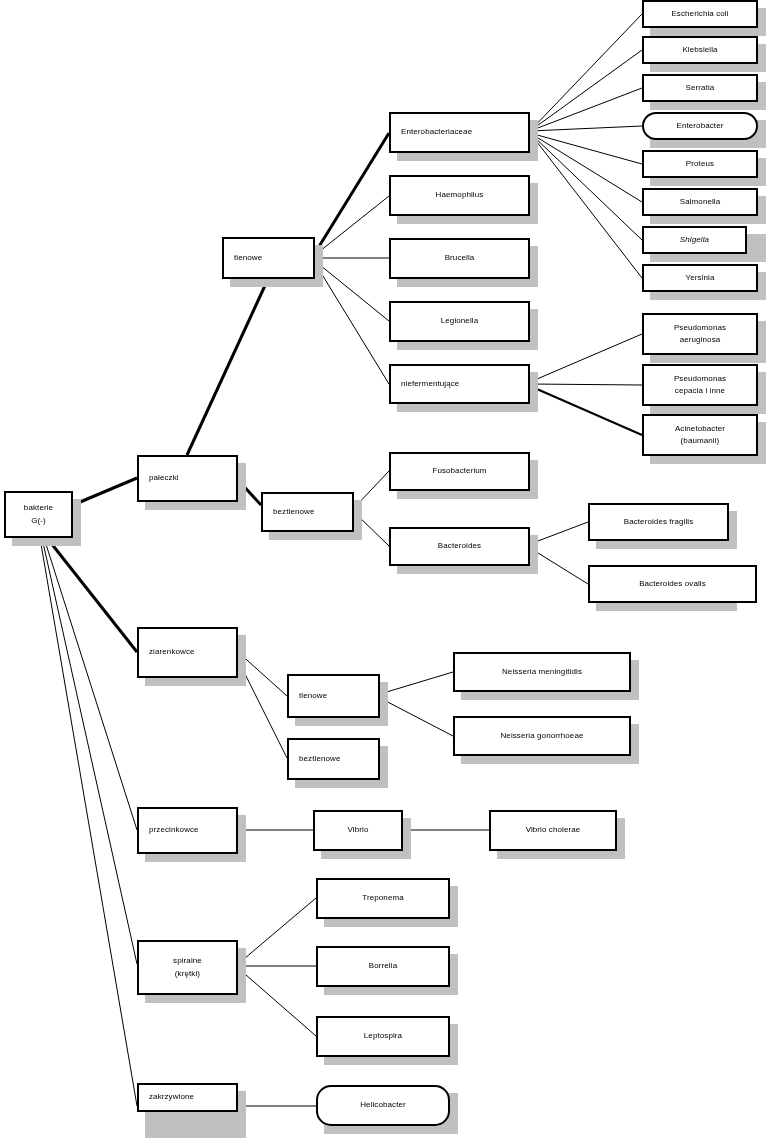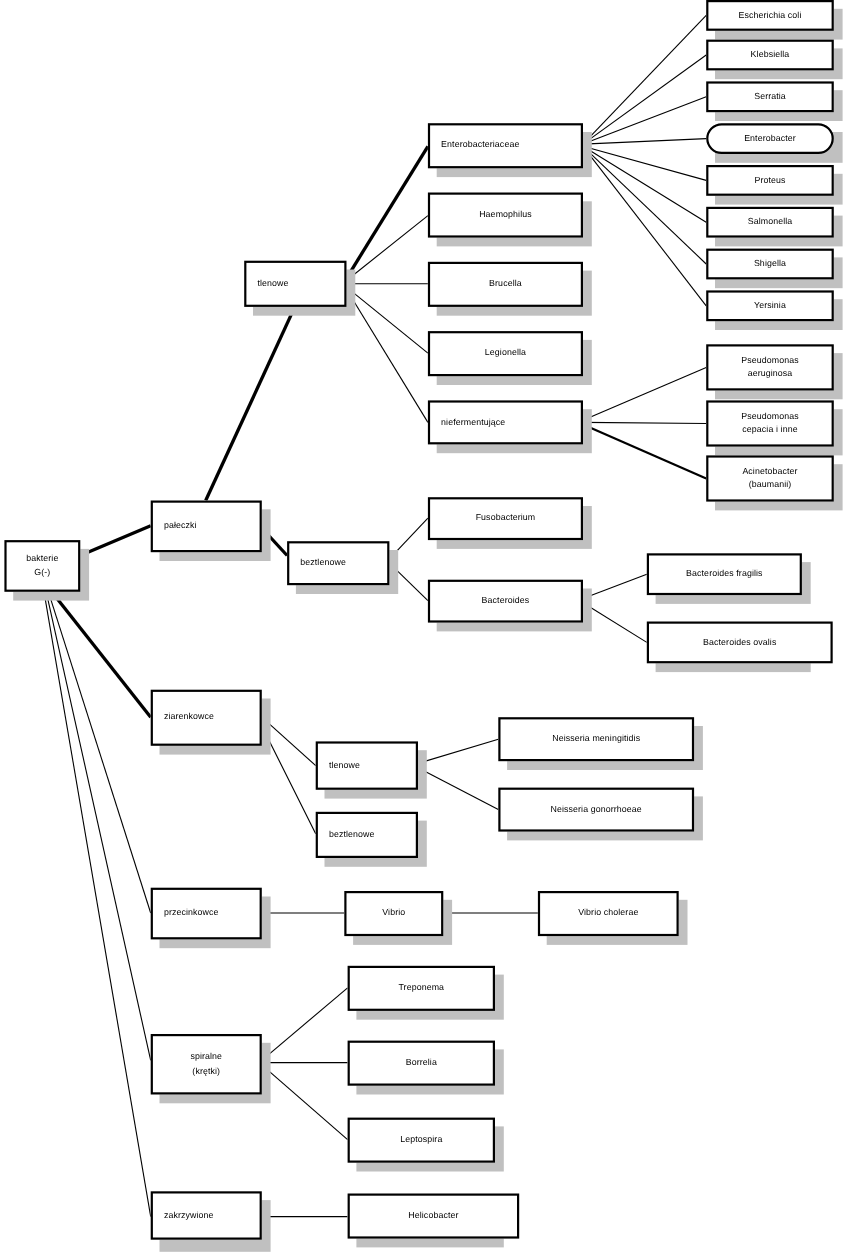--- a/index.html
+++ b/index.html
@@ -146,21 +146,21 @@
       <div class="node al-left" style="left: 137px; top: 627px; width: 101px; height: 51px;">
         <span class="lbl">ziarenkowce</span>
       </div>
       <div class="node al-left" style="left: 137px; top: 807px; width: 101px; height: 47px;">
         <span class="lbl">przecinkowce</span>
       </div>
       <div class="node al-center" style="left: 137px; top: 940px; width: 101px; height: 55px;">
         <span class="lbl">spiralne
 (krętki)</span>
       </div>
-      <div class="node al-left" style="left: 137px; top: 1083px; width: 101px; height: 44px;">
+      <div class="node al-left" style="left: 137px; top: 1083px; width: 101px; height: 29px;">
         <span class="lbl">zakrzywione</span>
       </div>
       <div class="node al-left" style="left: 222px; top: 237px; width: 93px; height: 42px;">
         <span class="lbl">tlenowe</span>
       </div>
       <div class="node al-left" style="left: 261px; top: 492px; width: 93px; height: 40px;">
         <span class="lbl">beztlenowe</span>
       </div>
       <div class="node al-left" style="left: 287px; top: 674px; width: 93px; height: 44px;">
         <span class="lbl">tlenowe</span>
@@ -200,21 +200,21 @@
       </div>
       <div class="node al-center" style="left: 642px; top: 112px; width: 116px; height: 28px; border-radius: 14px;">
         <span class="lbl">Enterobacter</span>
       </div>
       <div class="node al-center" style="left: 642px; top: 150px; width: 116px; height: 28px;">
         <span class="lbl">Proteus</span>
       </div>
       <div class="node al-center" style="left: 642px; top: 188px; width: 116px; height: 28px;">
         <span class="lbl">Salmonella</span>
       </div>
-      <div class="node al-center" style="left: 642px; top: 226px; width: 116px; height: 28px;">
+      <div class="node al-center" style="left: 642px; top: 226px; width: 105px; height: 28px; font-style: italic;">
         <span class="lbl">Shigella</span>
       </div>
       <div class="node al-center" style="left: 642px; top: 264px; width: 116px; height: 28px;">
         <span class="lbl">Yersinia</span>
       </div>
       <div class="node al-center" style="left: 642px; top: 313px; width: 116px; height: 42px;">
         <span class="lbl">Pseudomonas
 aeruginosa</span>
       </div>
       <div class="node al-center" style="left: 642px; top: 364px; width: 116px; height: 42px;">
@@ -245,17 +245,17 @@
       </div>
       <div class="node al-center" style="left: 316px; top: 878px; width: 134px; height: 41px;">
         <span class="lbl">Treponema</span>
       </div>
       <div class="node al-center" style="left: 316px; top: 946px; width: 134px; height: 41px;">
         <span class="lbl">Borrelia</span>
       </div>
       <div class="node al-center" style="left: 316px; top: 1016px; width: 134px; height: 41px;">
         <span class="lbl">Leptospira</span>
       </div>
-      <div class="node al-center" style="left: 316px; top: 1085px; width: 156px; height: 41px;">
+      <div class="node al-center" style="left: 316px; top: 1085px; width: 134px; height: 41px; border-radius: 15px;">
         <span class="lbl">Helicobacter</span>
       </div>
     </div>
 </div>
 
 </body></html>

